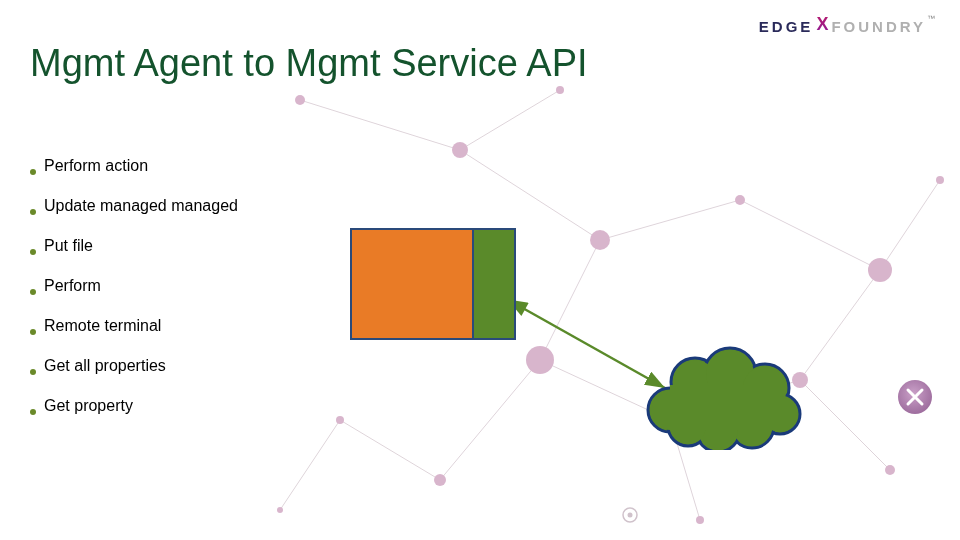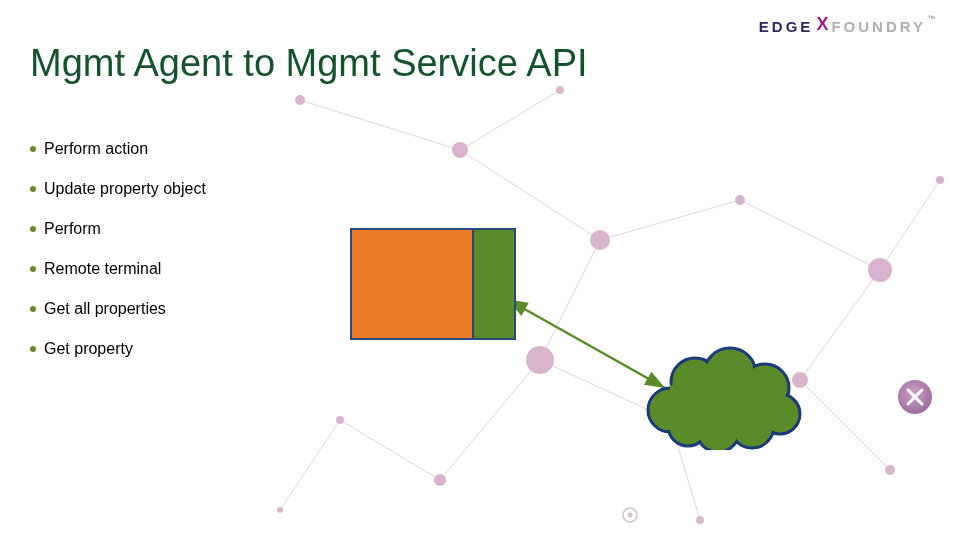--- a/index.html
+++ b/index.html
@@ -25,24 +25,25 @@
     color: #14532d;
     font-weight: 400;
   }
   .bullets {
     position: absolute;
     left: 30px;
     top: 140px;
   }
   .bullet-row {
     display: flex;
-    align-items: center;
+    align-items: flex-end;
     margin-bottom: 22px;
     font-size: 16px;
     color: #000;
+    margin-top: 17px;
   }
   .dot {
     width: 6px;
     height: 6px;
     border-radius: 50%;
     background: #6a8a2a;
     margin-right: 8px;
     flex: 0 0 auto;
   }
   
@@ -182,21 +183,25 @@
 
 <div class="title">Mgmt Agent to Mgmt Service API</div>
 
 <div class="bullets">
   <div class="bullet-row">
     <span class="dot"></span>
     <span>Perform action</span>
   </div>
   <div class="bullet-row">
     <span class="dot"></span>
-    <span>Update property object</span>
+    <span>Update managed managed</span>
+  </div>
+  <div class="bullet-row">
+    <span class="dot"></span>
+    <span>Put file</span>
   </div>
   <div class="bullet-row">
     <span class="dot"></span>
     <span>Perform</span>
   </div>
   <div class="bullet-row">
     <span class="dot"></span>
     <span>Remote terminal</span>
   </div>
   <div class="bullet-row">

